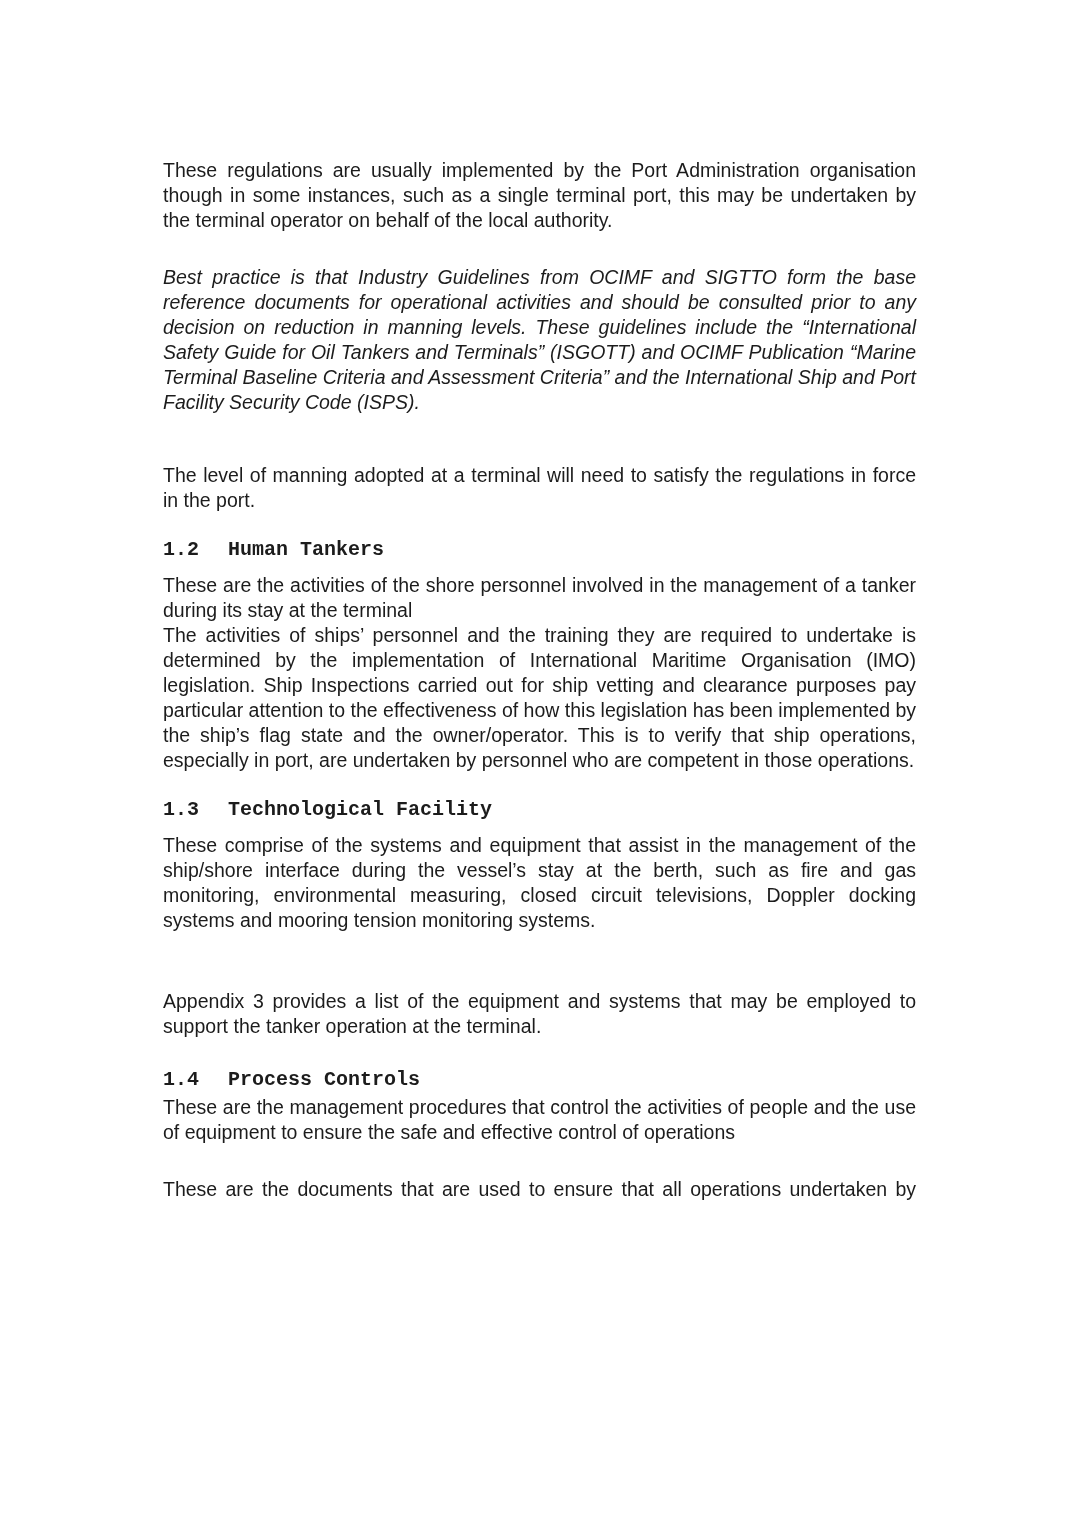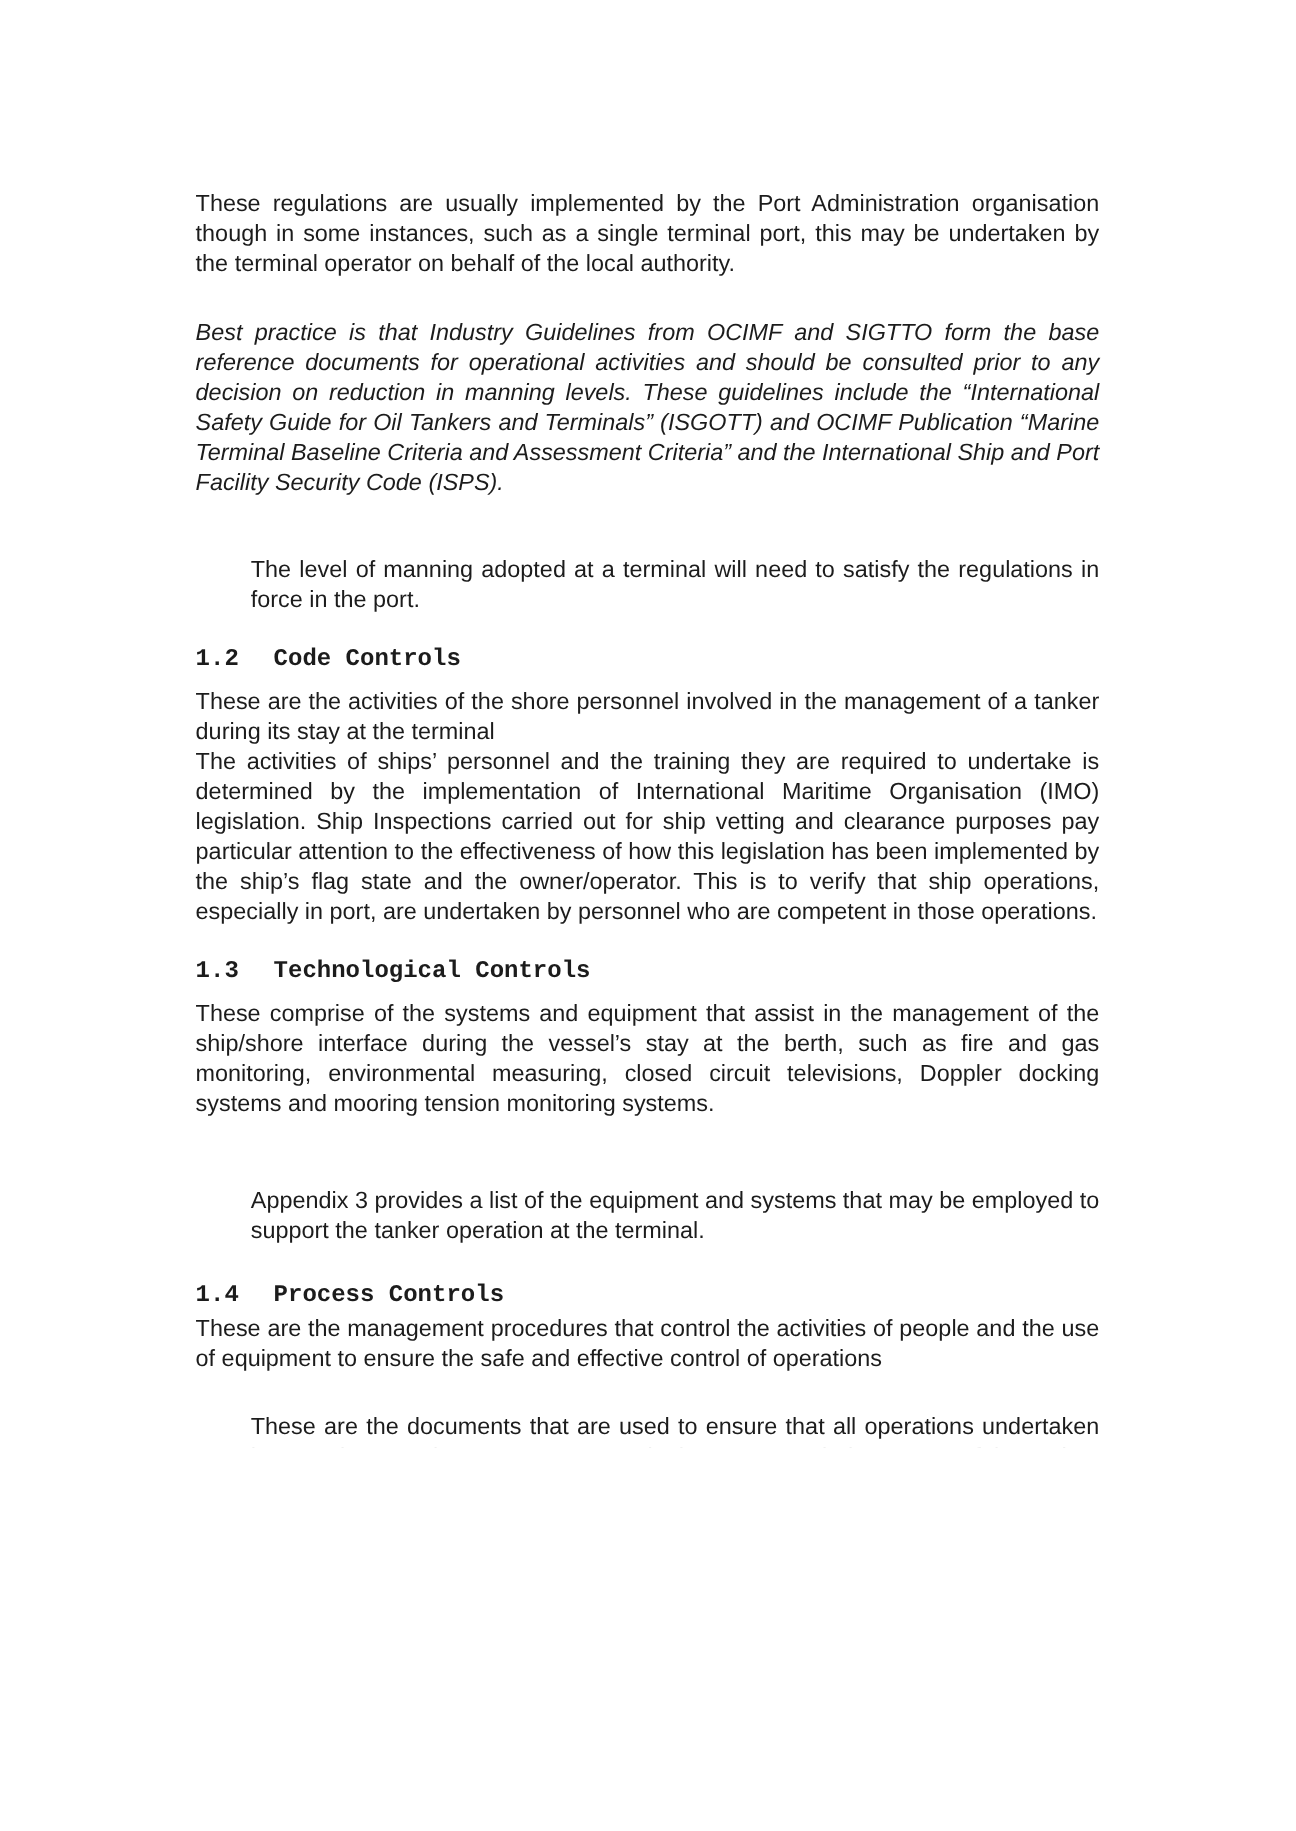--- a/index.html
+++ b/index.html
@@ -21,21 +21,21 @@
   }
   .para {
     font-size: 19.5px;
     line-height: 25px;
     text-align: justify;
     margin: 0 0 12px 0;
   }
   .para.gap-after-sm { margin-bottom: 32px; }
   .para.gap-after-lg { margin-bottom: 48px; font-style: italic; }
   .para.gap-after-md { margin-bottom: 56px; }
-  .para.no-gap { margin-bottom: 0; margin-left: 46px; }
+  .para.no-gap { margin-bottom: 0; }
   .para.justify-last { text-align-last: justify; }
   .sec-heading {
     display: flex;
     font-size: 20px;
     font-weight: bold;
     line-height: 25px;
     margin: 24px 0 11px 0;
     font-family: Liberation Mono, monospace;
   }
   .sec-heading.tight-after { margin-top: 28px; margin-bottom: 3px; }
@@ -68,32 +68,32 @@
   <div class="content">
 
     <p class="para gap-after-sm">These regulations are usually implemented by the Port Administration organisation though in some instances, such as a single terminal port, this may be undertaken by the terminal operator on behalf of the local authority.</p>
 
     <p class="para gap-after-lg">Best practice is that Industry Guidelines from OCIMF and SIGTTO form the base reference documents for operational activities and should be consulted prior to any decision on reduction in manning levels.  These guidelines include the “International Safety Guide for Oil Tankers and Terminals” (ISGOTT) and OCIMF Publication “Marine Terminal Baseline Criteria and Assessment Criteria” and the International Ship and Port Facility Security Code (ISPS).</p>
 
     <p class="para no-gap">The level of manning adopted at a terminal will need to satisfy the regulations in force in the port.</p>
 
     <div class="sec-heading">
       <span class="h-num">1.2</span>
-      <span class="h-title">Code Controls</span>
+      <span class="h-title">Human Tankers</span>
     </div>
 
     <p class="para" style="margin-bottom:0">These are the activities of the shore personnel involved in the management of a tanker during its stay at the terminal</p>
 
     <p class="para">The activities of ships’ personnel and the training they are required to undertake is determined by the implementation of International Maritime Organisation (IMO) legislation. Ship Inspections carried out for ship vetting and clearance purposes pay particular attention to the effectiveness of how this legislation has been implemented by the ship’s flag state and the owner/operator.  This is to verify that ship operations, especially in port, are undertaken by personnel who are competent in those operations.</p>
 
 
 
     <div class="sec-heading">
       <span class="h-num">1.3</span>
-      <span class="h-title">Technological Controls</span>
+      <span class="h-title">Technological Facility</span>
     </div>
 
     <p class="para gap-after-md">These comprise of the systems and equipment that assist in the management of the ship/shore interface during the vessel’s stay at the berth, such as fire and gas monitoring, environmental measuring, closed circuit televisions, Doppler docking systems and mooring tension monitoring systems.</p>
 
     <p class="para no-gap">Appendix 3 provides a list of the equipment and systems that may be employed to support the tanker operation at the terminal.</p>
 
     <div class="sec-heading tight-after">
       <span class="h-num">1.4</span>
       <span class="h-title">Process Controls</span>
     </div>

